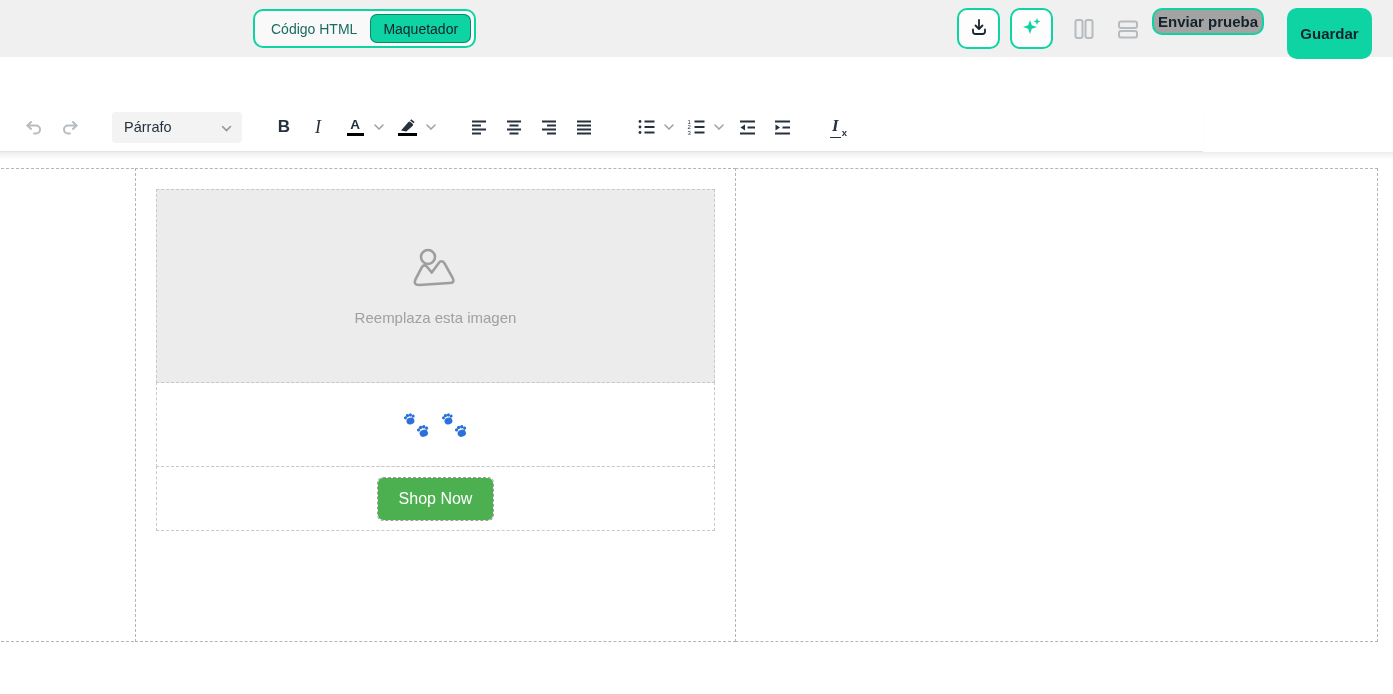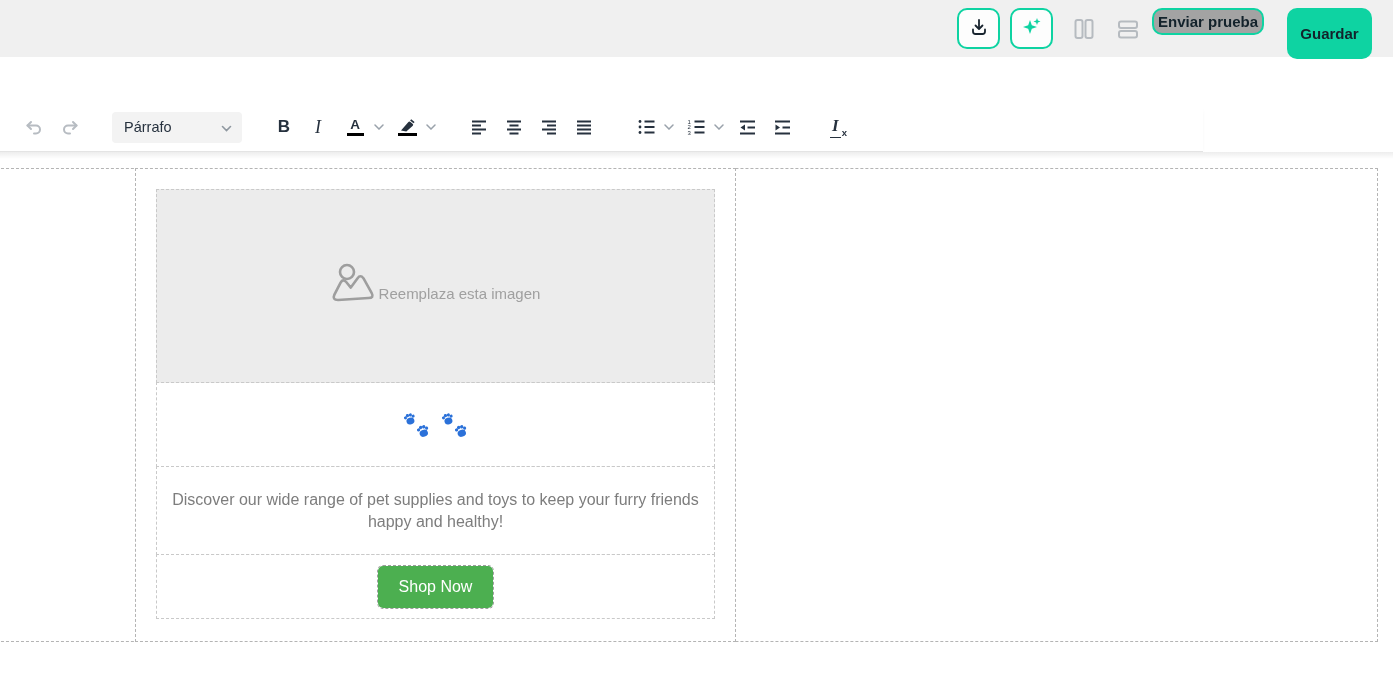--- a/index.html
+++ b/index.html
@@ -65,39 +65,43 @@
 
   
   .canvas { position:absolute; left:0; top:152px; width:1393px; height:542px; background:#fff; }
   .canvas::before { content:""; position:absolute; left:0; top:0; width:100%; height:7px;
                     background:linear-gradient(rgba(0,0,0,.07), rgba(0,0,0,0)); pointer-events:none; }
   .body-row { position:absolute; left:-4px; top:16px; width:1382px; height:474px; border:1px dashed #b4b4b4; }
   .email-container { position:absolute; left:135px; top:16px; width:601px; height:474px;
                      border:1px dashed #b4b4b4; background:#fff; padding:20px 20px 0 20px; }
   .block { border:1px dashed #c9c9c9; width:559px; }
   .block + .block { margin-top:-1px; }
-  .img-block { height:194px; background:#ececec; display:flex; flex-direction:row;
+  .img-block { height:194px; background:#ececec; display:flex; flex-direction:column;
                align-items:center; justify-content:center; cursor:pointer; }
   .img-block .hint { margin-top:14px; font-size:15px; color:#a0a0a0; }
   .head-block { height:85px; display:flex; align-items:center; justify-content:center; }
   .head-block h1 { font-size:24.5px; font-weight:700; color:#2f2f2f; display:flex; align-items:center; gap:9px; }
   .paw { width:29px; height:26px; }
   .para-block { height:89px; display:flex; align-items:center; justify-content:center; }
   .para-block p { max-width:540px; text-align:center; font-size:16px; line-height:22px; color:#7d7d7d; }
   .btn-block { height:65px; display:flex; align-items:center; justify-content:center; }
   .cta { width:115px; height:42px; background:#4caf50; border:none; border-radius:5px; color:#fff;
          font-size:16px; font-family:"Liberation Sans",sans-serif; cursor:pointer;
          outline:1px dashed #9e9e9e; }
 </style>
 </head>
 <body>
 
 <div class="page">
 
   <div class="topbar">
+    <div class="toggle-group">
+      <div class="toggle-tab inactive">Código HTML</div>
+      <div class="toggle-tab active">Maquetador</div>
+    </div>
 
     <div class="icon-btn btn-download">
       <span>
         <svg width="20" height="20" viewBox="0 0 20 20" fill="none" stroke="#18242e" stroke-width="1.8" stroke-linecap="round" stroke-linejoin="round">
           <path d="M10 3v8"></path>
             <path d="M6.5 8.5 10 12l3.5-3.5"></path>
           <path d="M4 12.5v2a2.5 2.5 0 0 0 2.5 2.5h7a2.5 2.5 0 0 0 2.5-2.5v-2"></path>
         </svg>
       </span>
     </div>
@@ -290,23 +294,20 @@
               <ellipse cx="0" cy="3.2" rx="5" ry="4.1"></ellipse>
               <circle cx="-4.7" cy="-2.4" r="1.9"></circle>
                 <circle cx="-1.5" cy="-4.3" r="2"></circle>
               <circle cx="2.2" cy="-4" r="2"></circle>
                 <circle cx="5" cy="-1.5" r="1.9"></circle>
             </g>
           </svg>
         </h1>
       </div>
 
-      <div class="block para-block">
-        <p>Discover our wide range of pet supplies and toys to keep your furry friends happy and healthy!</p>
-      </div>
 
       <div class="block btn-block">
         <button class="cta">Shop Now</button>
       </div>
 
     </div>
   </div>
 
 </div>
 

